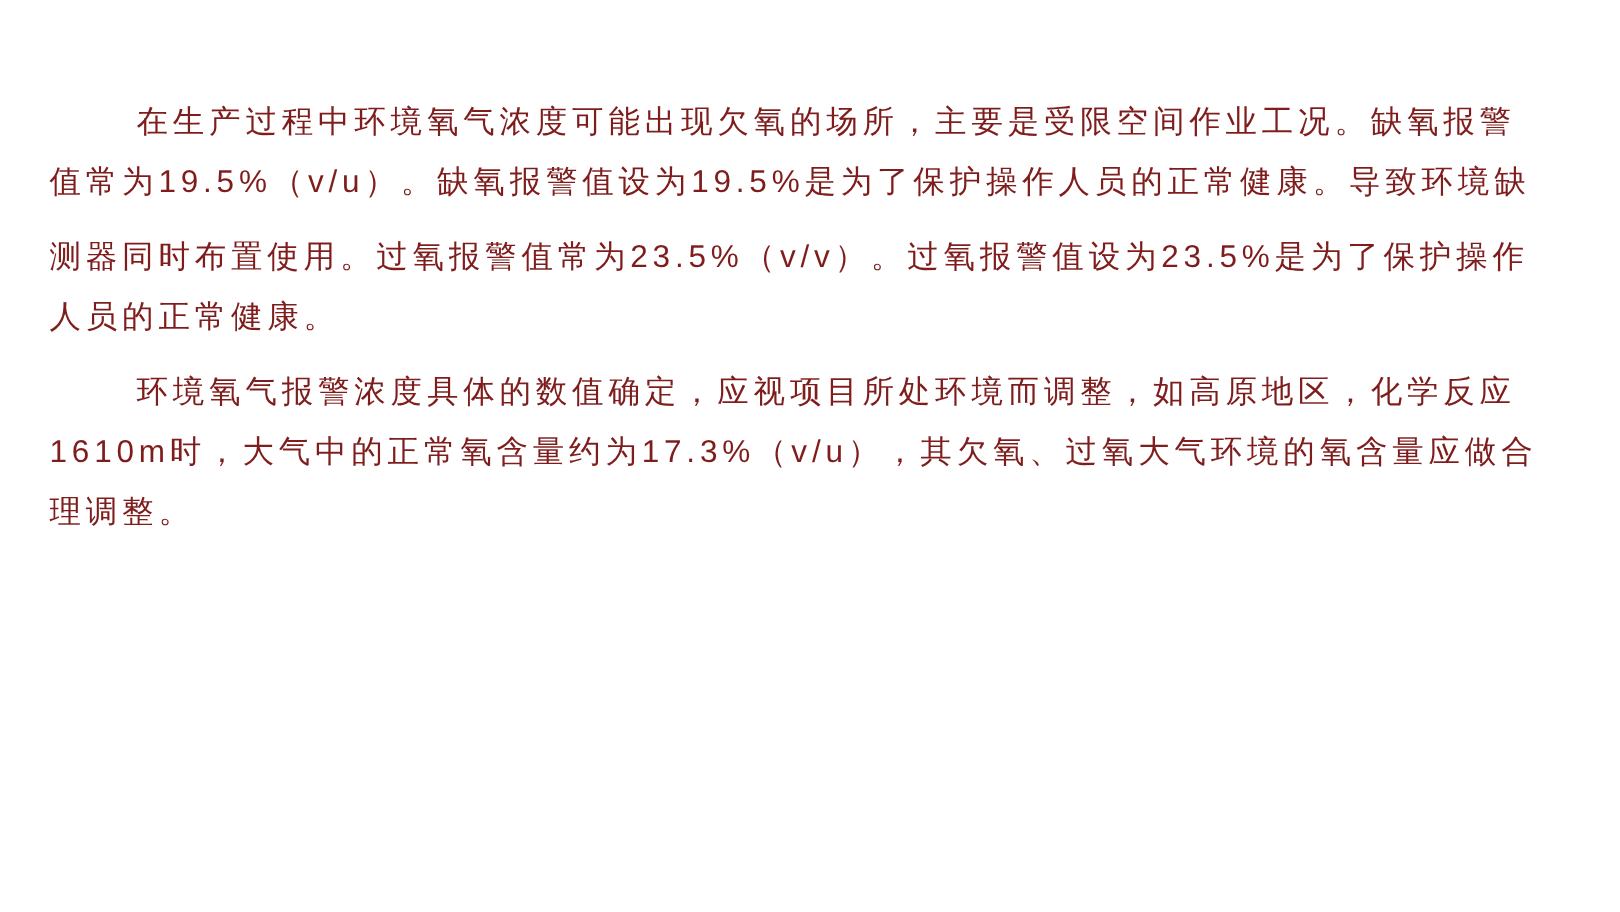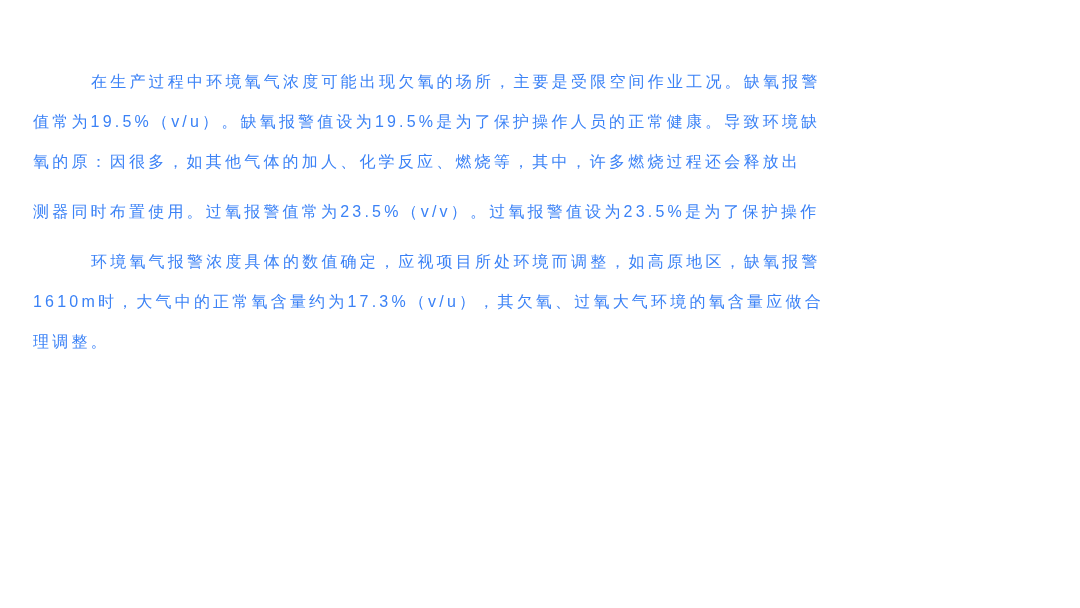--- a/index.html
+++ b/index.html
@@ -19,45 +19,45 @@
     position: absolute;
     top: 62px;
     left: 33px;
     right: 30px;
     color: #3779c6;
   }
   .paragraph {
     margin: 0 0 10px 0;
   }
   .line {
-    font-size: 16px;
+    font-size: 21px;
     line-height: 40px;
     letter-spacing: 3.2px;
     white-space: nowrap;
-    color: #3b82f6;
+    color: #7f1d1d;
   }
   .line.first.indent-large {
     padding-left: 58px;
   }
   .line.first.indent-medium {
     padding-left: 43px;
   }
 </style>
 </head>
 <body>
 
 <div class="page">
   <div class="text-content" style="color: rgb(55, 121, 198);">
       <div class="paragraph">
         <div class="line first indent-large">在生产过程中环境氧气浓度可能出现欠氧的场所，主要是受限空间作业工况。缺氧报警</div>
         <div class="line">值常为19.5%（v/u）。缺氧报警值设为19.5%是为了保护操作人员的正常健康。导致环境缺</div>
-        <div class="line">氧的原：因很多，如其他气体的加人、化学反应、燃烧等，其中，许多燃烧过程还会释放出</div>
       </div>
       <div class="paragraph">
         <div class="line">测器同时布置使用。过氧报警值常为23.5%（v/v）。过氧报警值设为23.5%是为了保护操作</div>
+        <div class="line">人员的正常健康。</div>
       </div>
       <div class="paragraph">
-        <div class="line first indent-large">环境氧气报警浓度具体的数值确定，应视项目所处环境而调整，如高原地区，缺氧报警</div>
+        <div class="line first indent-large">环境氧气报警浓度具体的数值确定，应视项目所处环境而调整，如高原地区，化学反应</div>
         <div class="line">1610m时，大气中的正常氧含量约为17.3%（v/u），其欠氧、过氧大气环境的氧含量应做合</div>
         <div class="line">理调整。</div>
       </div>
     </div>
 </div>
 
 </body></html>

